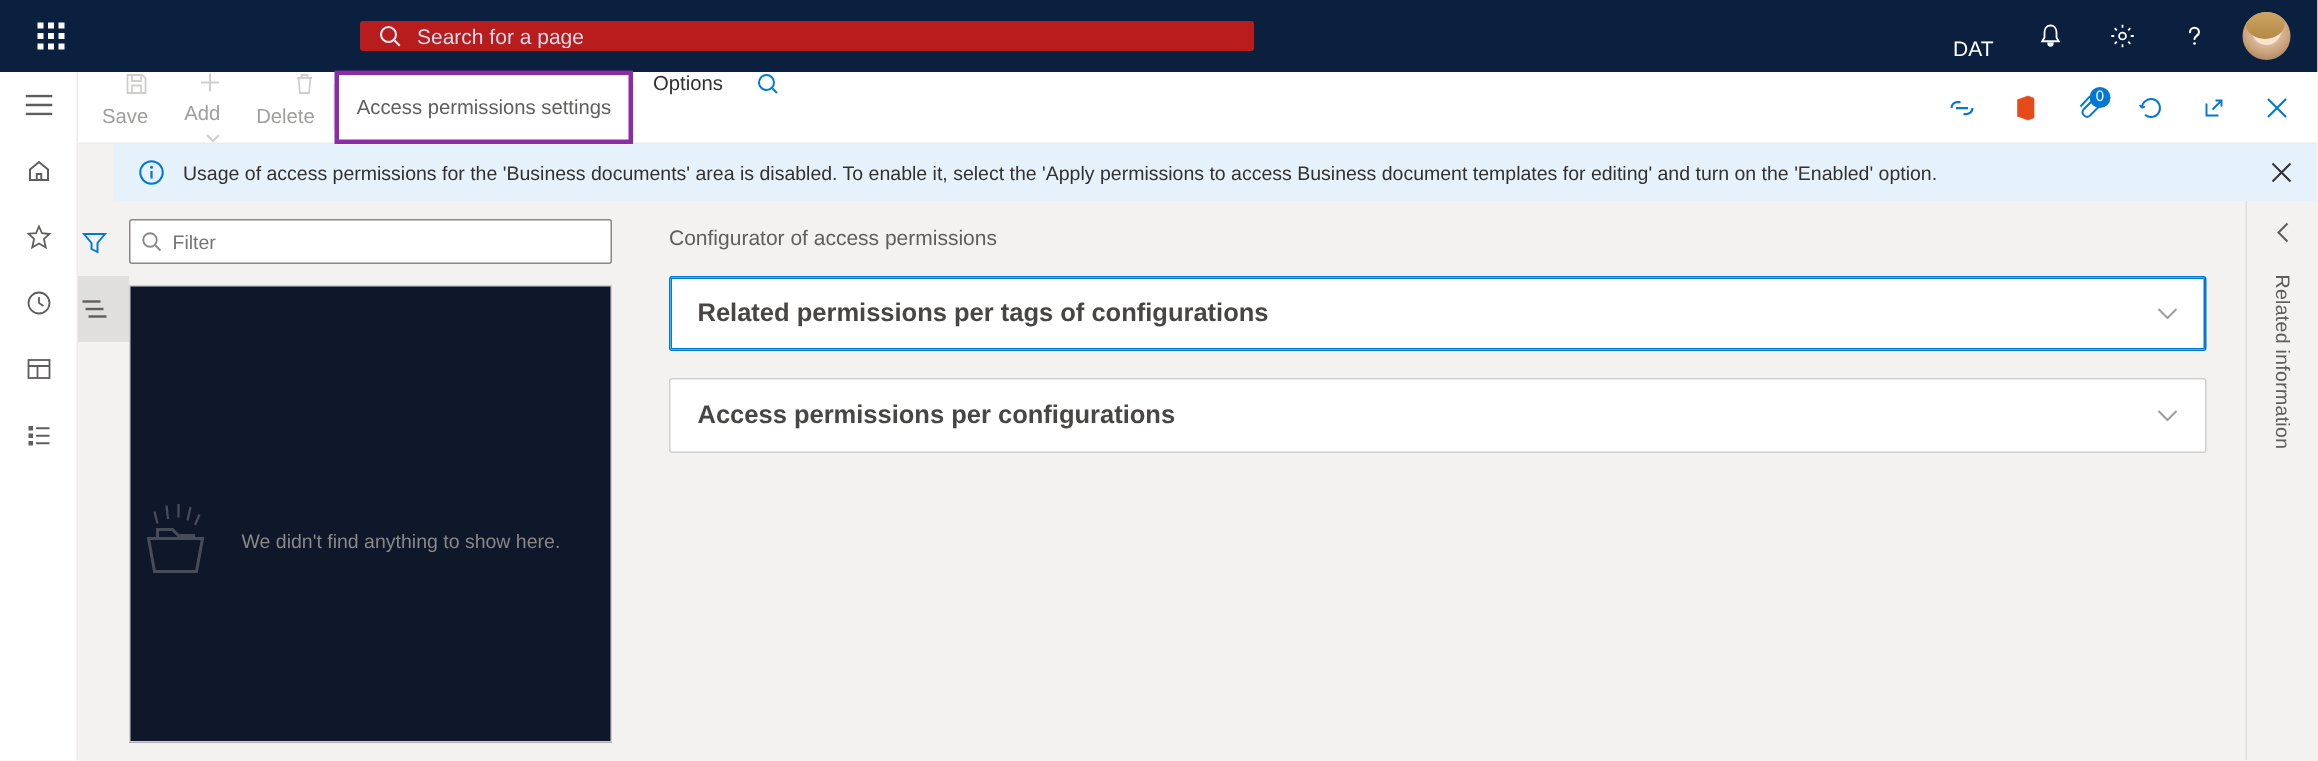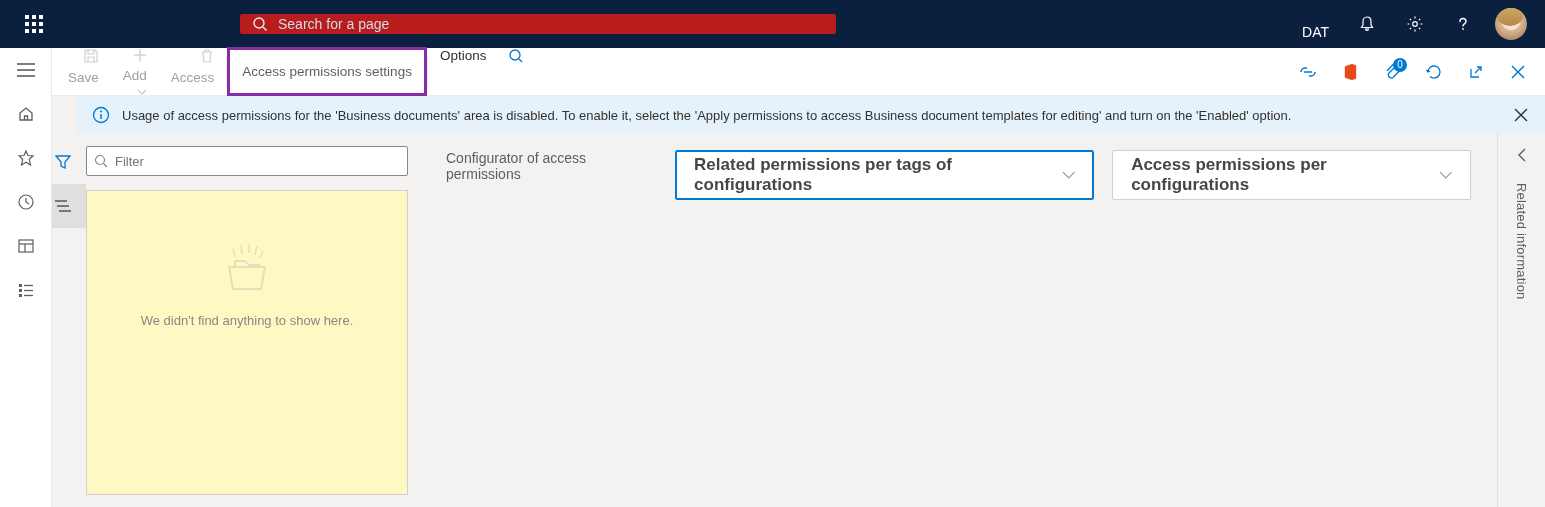--- a/index.html
+++ b/index.html
@@ -238,41 +238,41 @@
     font-size: 13px;
     background: #fff;
     width: 100%;
   }
   .filter-wrap { position: relative; }
   .filter-wrap svg {
     position: absolute; left: 8px; top: 50%; transform: translateY(-50%);
   }
   .empty-card {
     border: 1px solid #d2d0ce;
-    background: #fef9c3;
+    background: #0f172a;
     flex: 1;
     display: flex;
-    flex-direction: column;
+    flex-direction: row;
     align-items: center;
     gap: 14px;
-    padding-top: 48px;
+    padding-top: 36px;
     color: #8a8886;
     font-size: 13px;
   }
   .empty-illus {
     width: 60px; height: 60px;
     opacity: 0.35;
   }
 
   
   .content {
     flex: 1;
     padding: 16px 26px 16px 26px;
     display: flex;
-    flex-direction: row;
+    flex-direction: column;
     gap: 18px;
   }
   .content-title {
     font-size: 14px;
     color: #605e5c;
   }
   .accordion {
     background: #fff;
     border: 1px solid #d2d0ce;
     border-radius: 2px;
@@ -420,21 +420,21 @@
     </svg>
     <span>Add</span>
     <svg width="10" height="6" viewBox="0 0 10 6">
       <path d="M1 1l4 4 4-4" stroke="#a19f9d" stroke-width="1.3" fill="none"></path>
     </svg>
   </button>
   <button class="cmdbtn">
     <svg width="14" height="16" viewBox="0 0 14 16">
       <path d="M2 4h10M5 4V2h4v2M3 4l1 10h6l1-10" stroke="#a19f9d" stroke-width="1.2" fill="none"></path>
     </svg>
-    <span>Access</span>
+    <span>Delete</span>
   </button>
   <div class="cmdbar-sep"></div>
   <div class="cmd-highlight">
     <button class="cmdbtn">
       <span>Access permissions settings</span>
     </button>
   </div>
   <div class="cmdbar-sep"></div>
   <button class="cmdbtn enabled">
     <span>Options</span>

